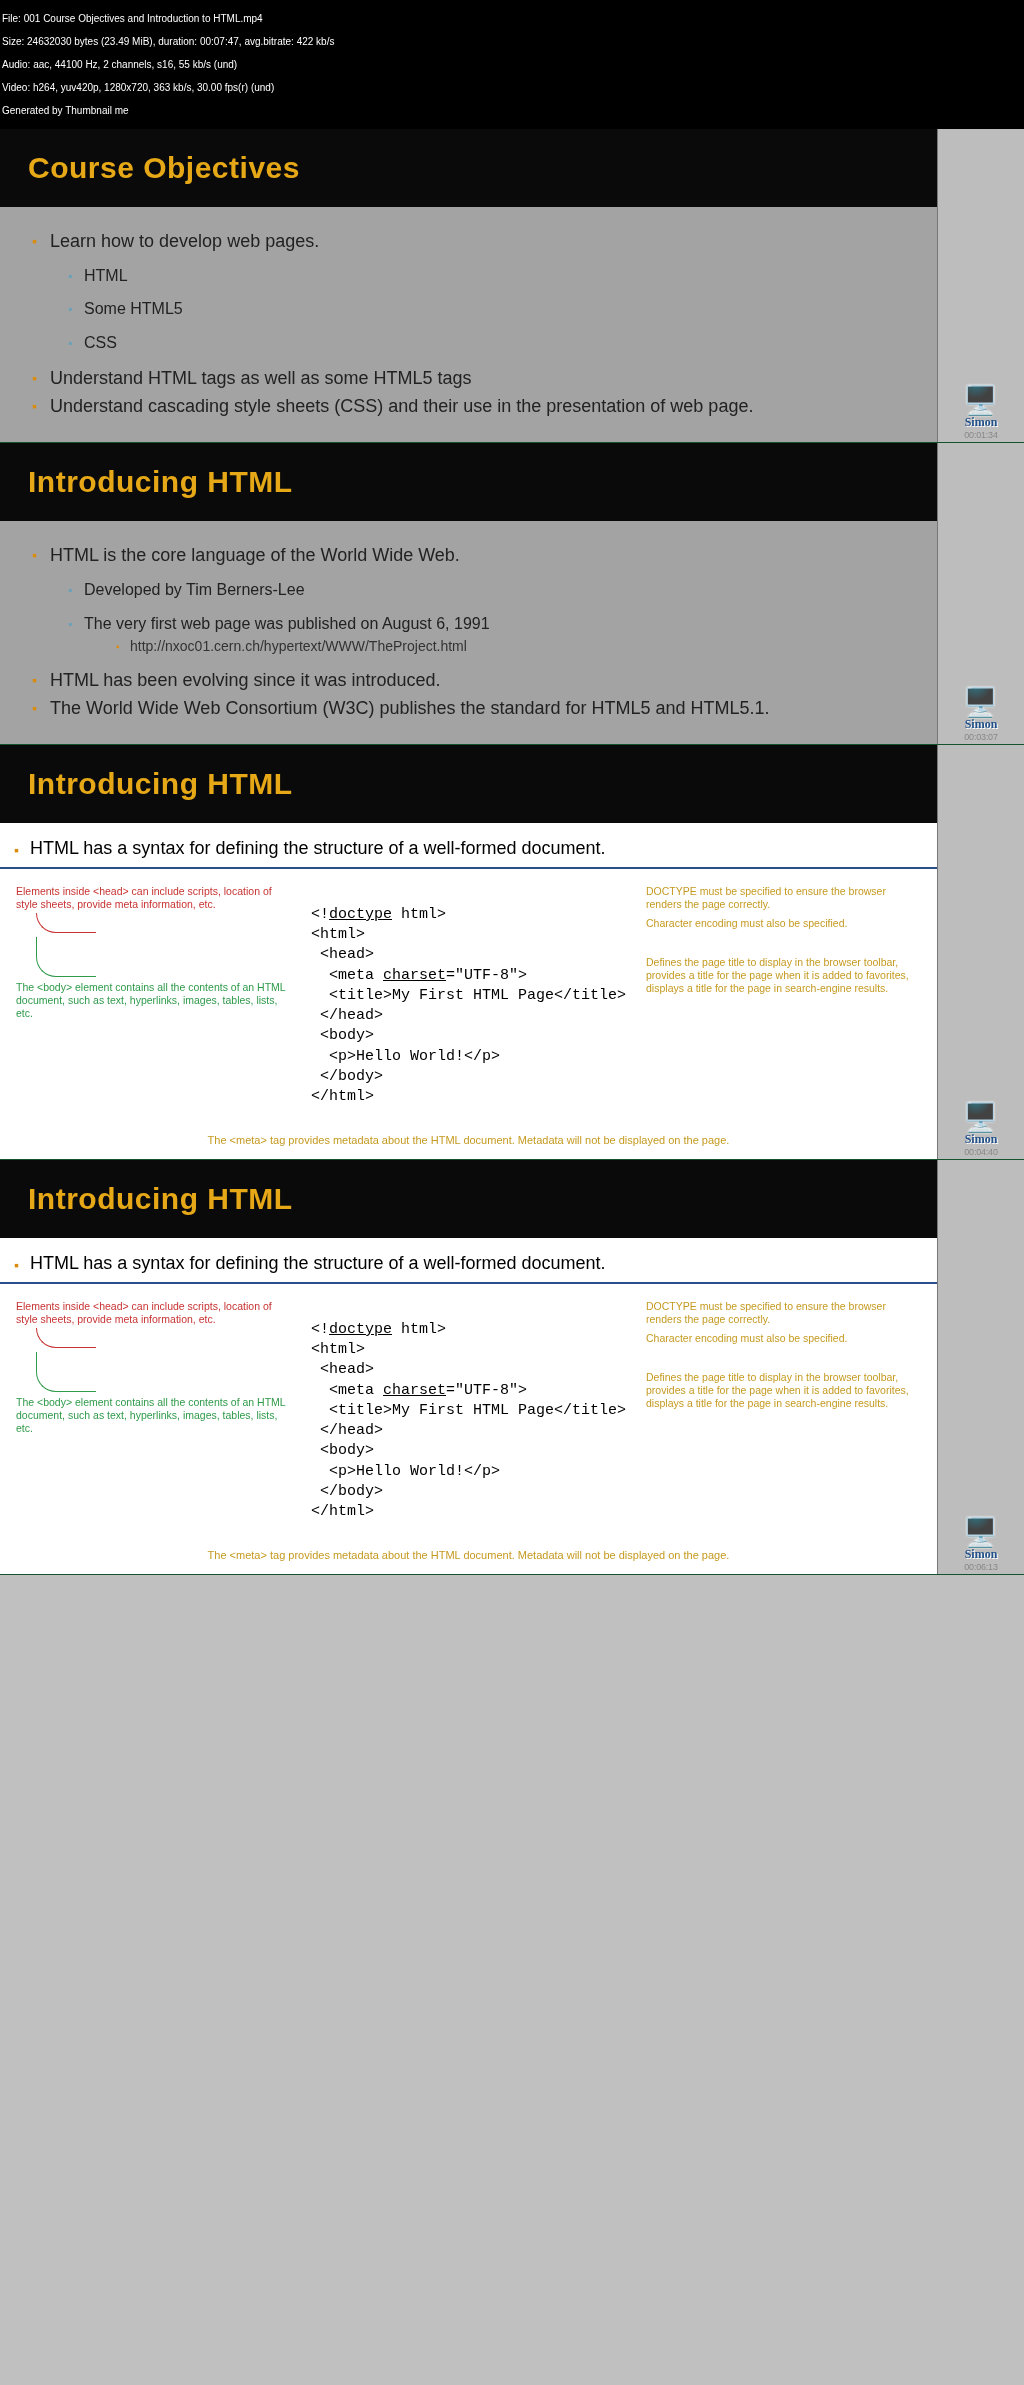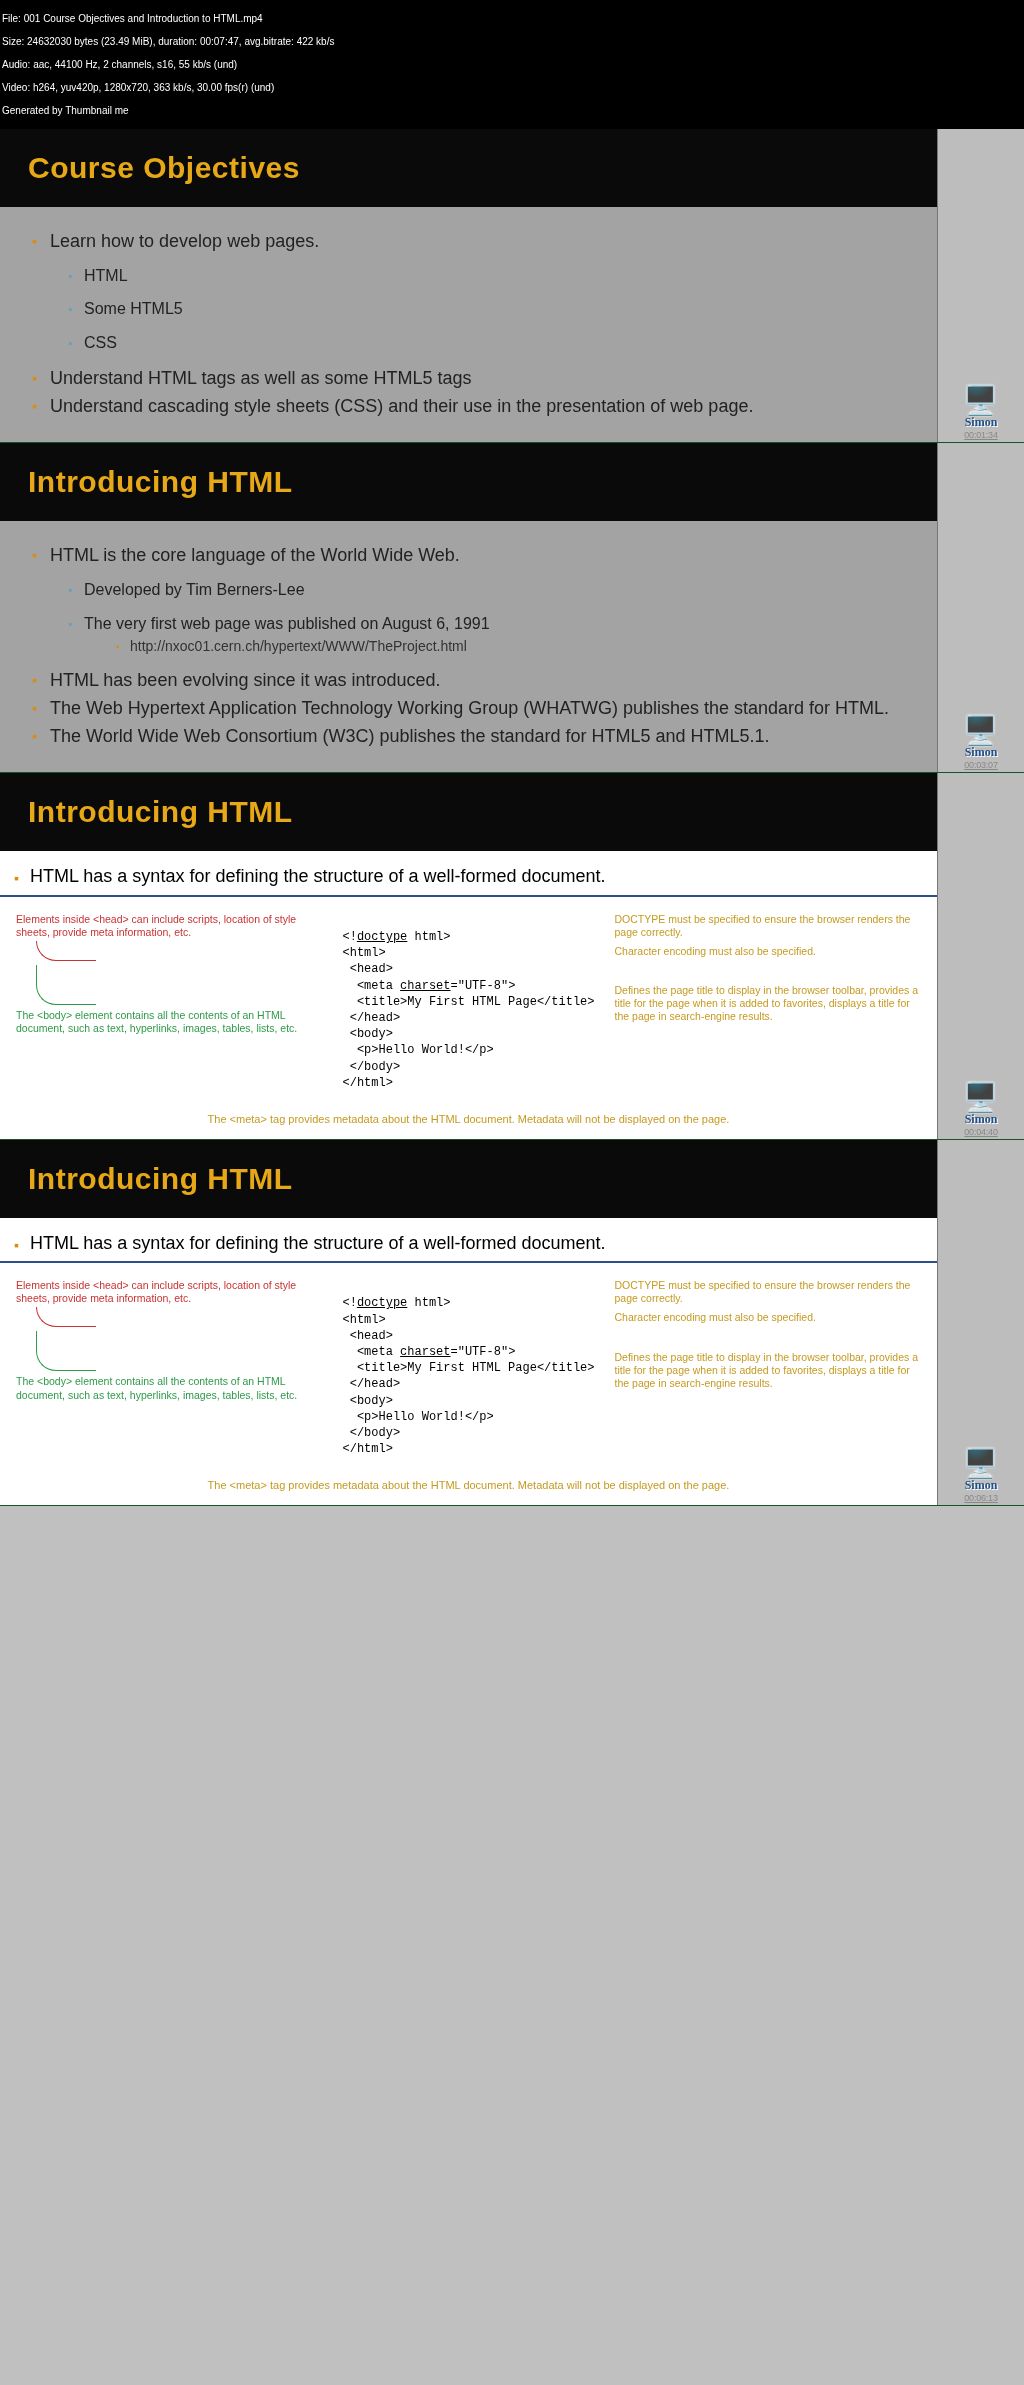--- a/index.html
+++ b/index.html
@@ -94,21 +94,20 @@
     font-size: 12px;
     font-weight: bold;
     color: #23528a;
     text-shadow: 1px 1px 0 #fff;
   }
   .timecode {
     font-family: Tahoma, Arial;
     font-size: 9px;
     color: #888;
     letter-spacing: -.2px;
-    text-decoration: underline;
   }
 
   
   .diagram-body {
     padding: 14px 10px 12px 10px;
     background: #fff;
     font-size: 11px;
     line-height: 1.25;
     position: relative;
     border-top: 2px solid #2b4f8a;
@@ -125,21 +124,21 @@
     position: absolute;
     left: 14px; top: 4px;
     font-size: 14px;
   }
   .diagram {
     display: flex;
     gap: 20px;
     padding: 2px 6px;
   }
   .dg-left, .dg-right { flex: 1; font-size: 10.5px; }
-  .dg-center { flex: 0 0 190px; font-family: "Consolas","Courier New",monospace; font-size: 12px; white-space: pre; line-height: 1.35; }
+  .dg-center { flex: 0 0 190px; font-family: "Consolas","Courier New",monospace; font-size: 15px; white-space: pre; line-height: 1.35; }
   .ul-word { text-decoration: underline; }
   .note-red { color: #c83232; }
   .note-green { color: #2e9a4a; }
   .note-gold { color: #c59a20; }
   .curve {
     border-left: 1.5px solid #2e9a4a;
     border-bottom: 1.5px solid #2e9a4a;
     border-bottom-left-radius: 20px;
     width: 60px; height: 40px;
     margin: 4px 0 4px 20px;
@@ -203,21 +202,20 @@
               <ul class="L2">
                 <li>Developed by Tim Berners-Lee</li>
                 <li><span>The very first web page was published on August 6, 1991</span>
                   <ul class="L3">
                     <li>http://nxoc01.cern.ch/hypertext/WWW/TheProject.html</li>
                   </ul>
                 </li>
               </ul>
             </li>
             <li>HTML has been evolving since it was introduced.</li>
-            <li>The Web Hypertext Application Technology Working Group (WHATWG) publishes the standard for HTML.</li>
             <li>The World Wide Web Consortium (W3C) publishes the standard for HTML5 and HTML5.1.</li>
           </ul>
         </div>
       </div>
     </div>
     <div class="sidecol">
       <div class="logo-stamp">
         <span class="logo-glyph">🖥️</span>
         <div class="logo-text">Simon</div>
         <div class="timecode">00:03:07</div>

